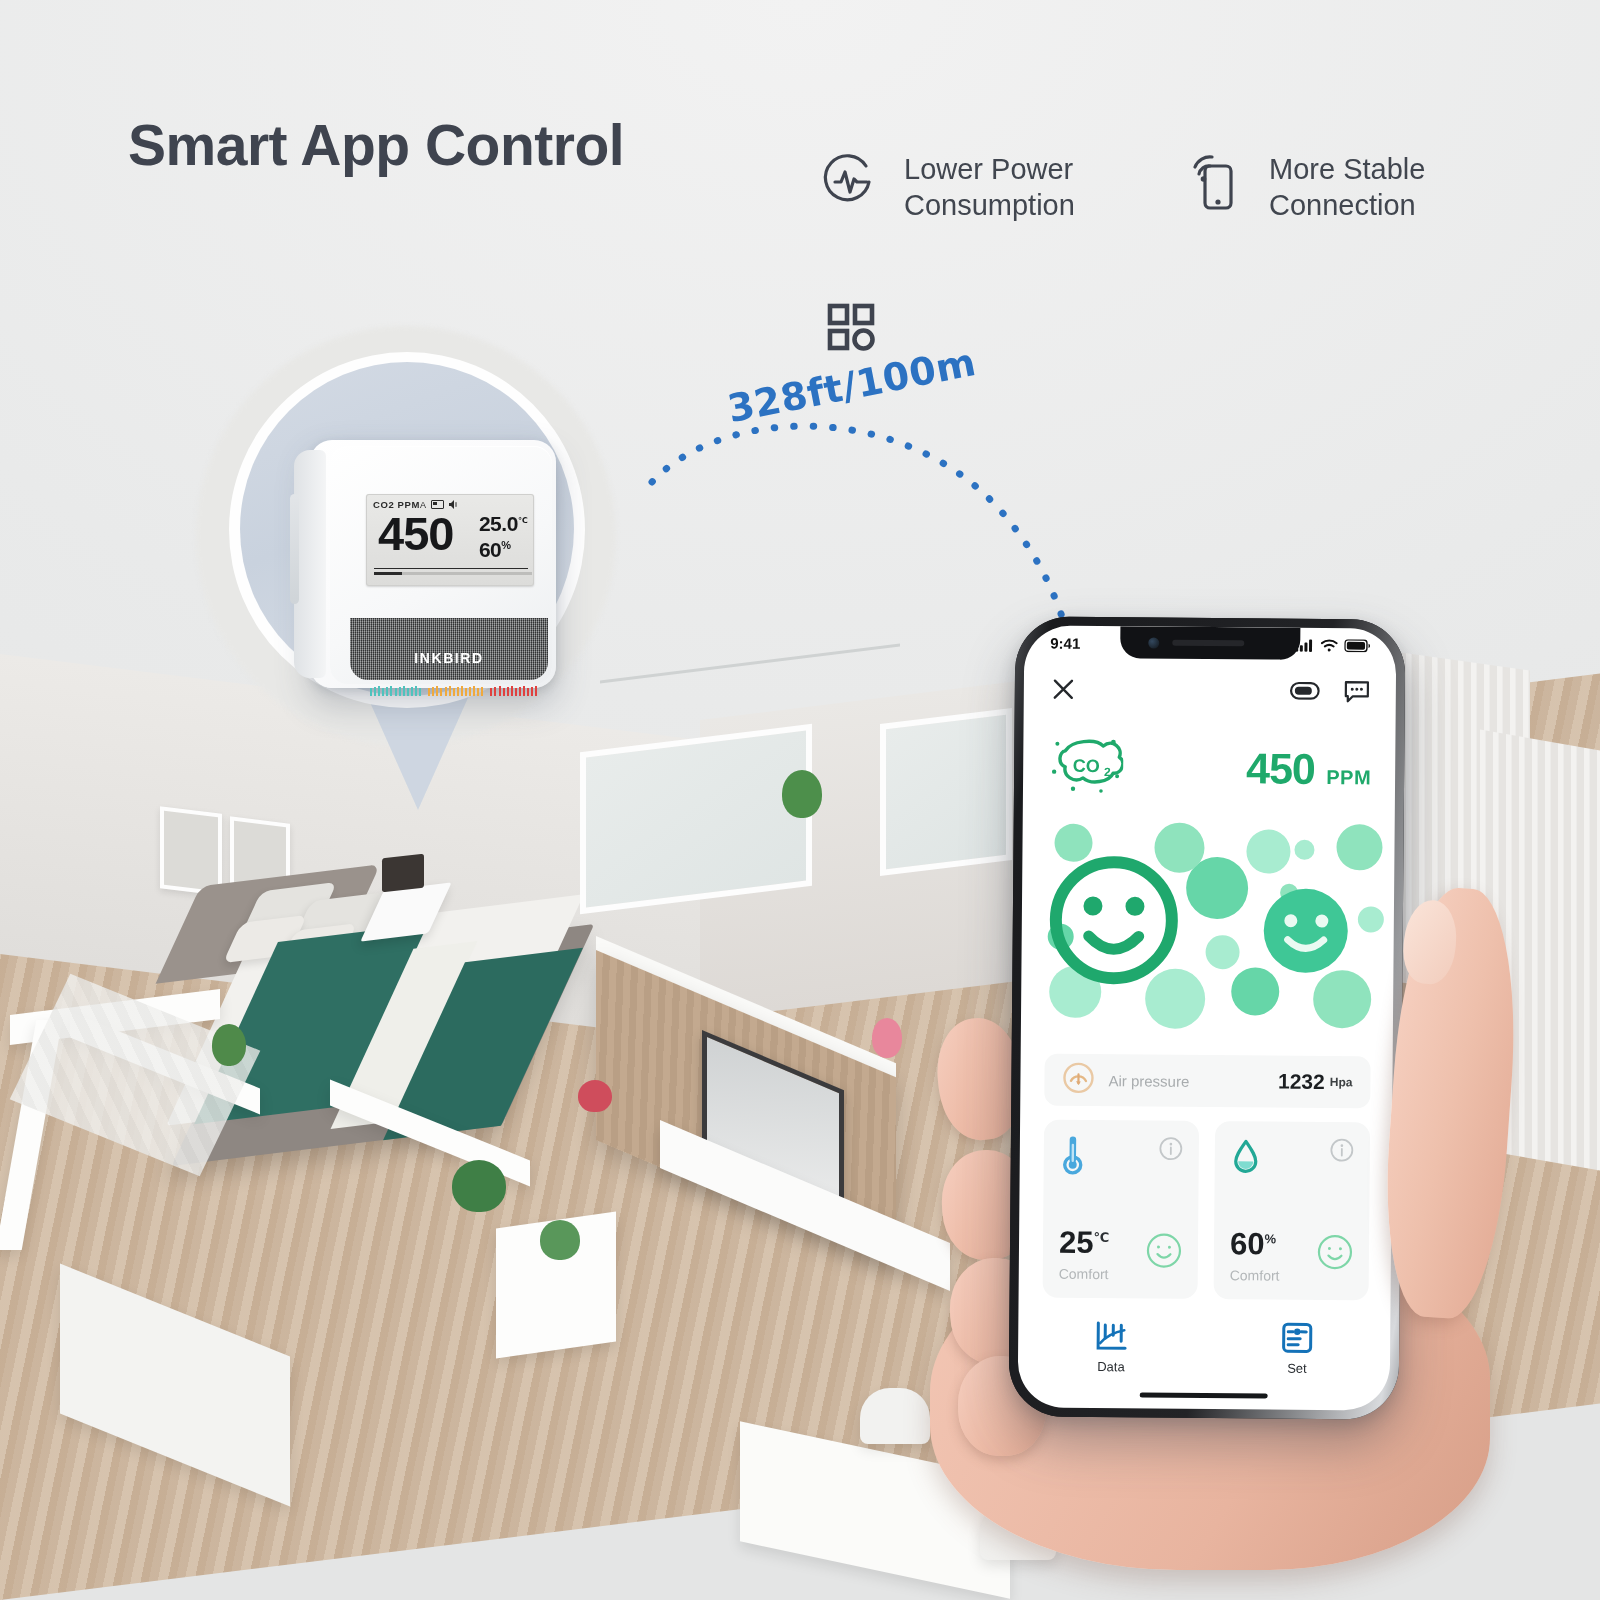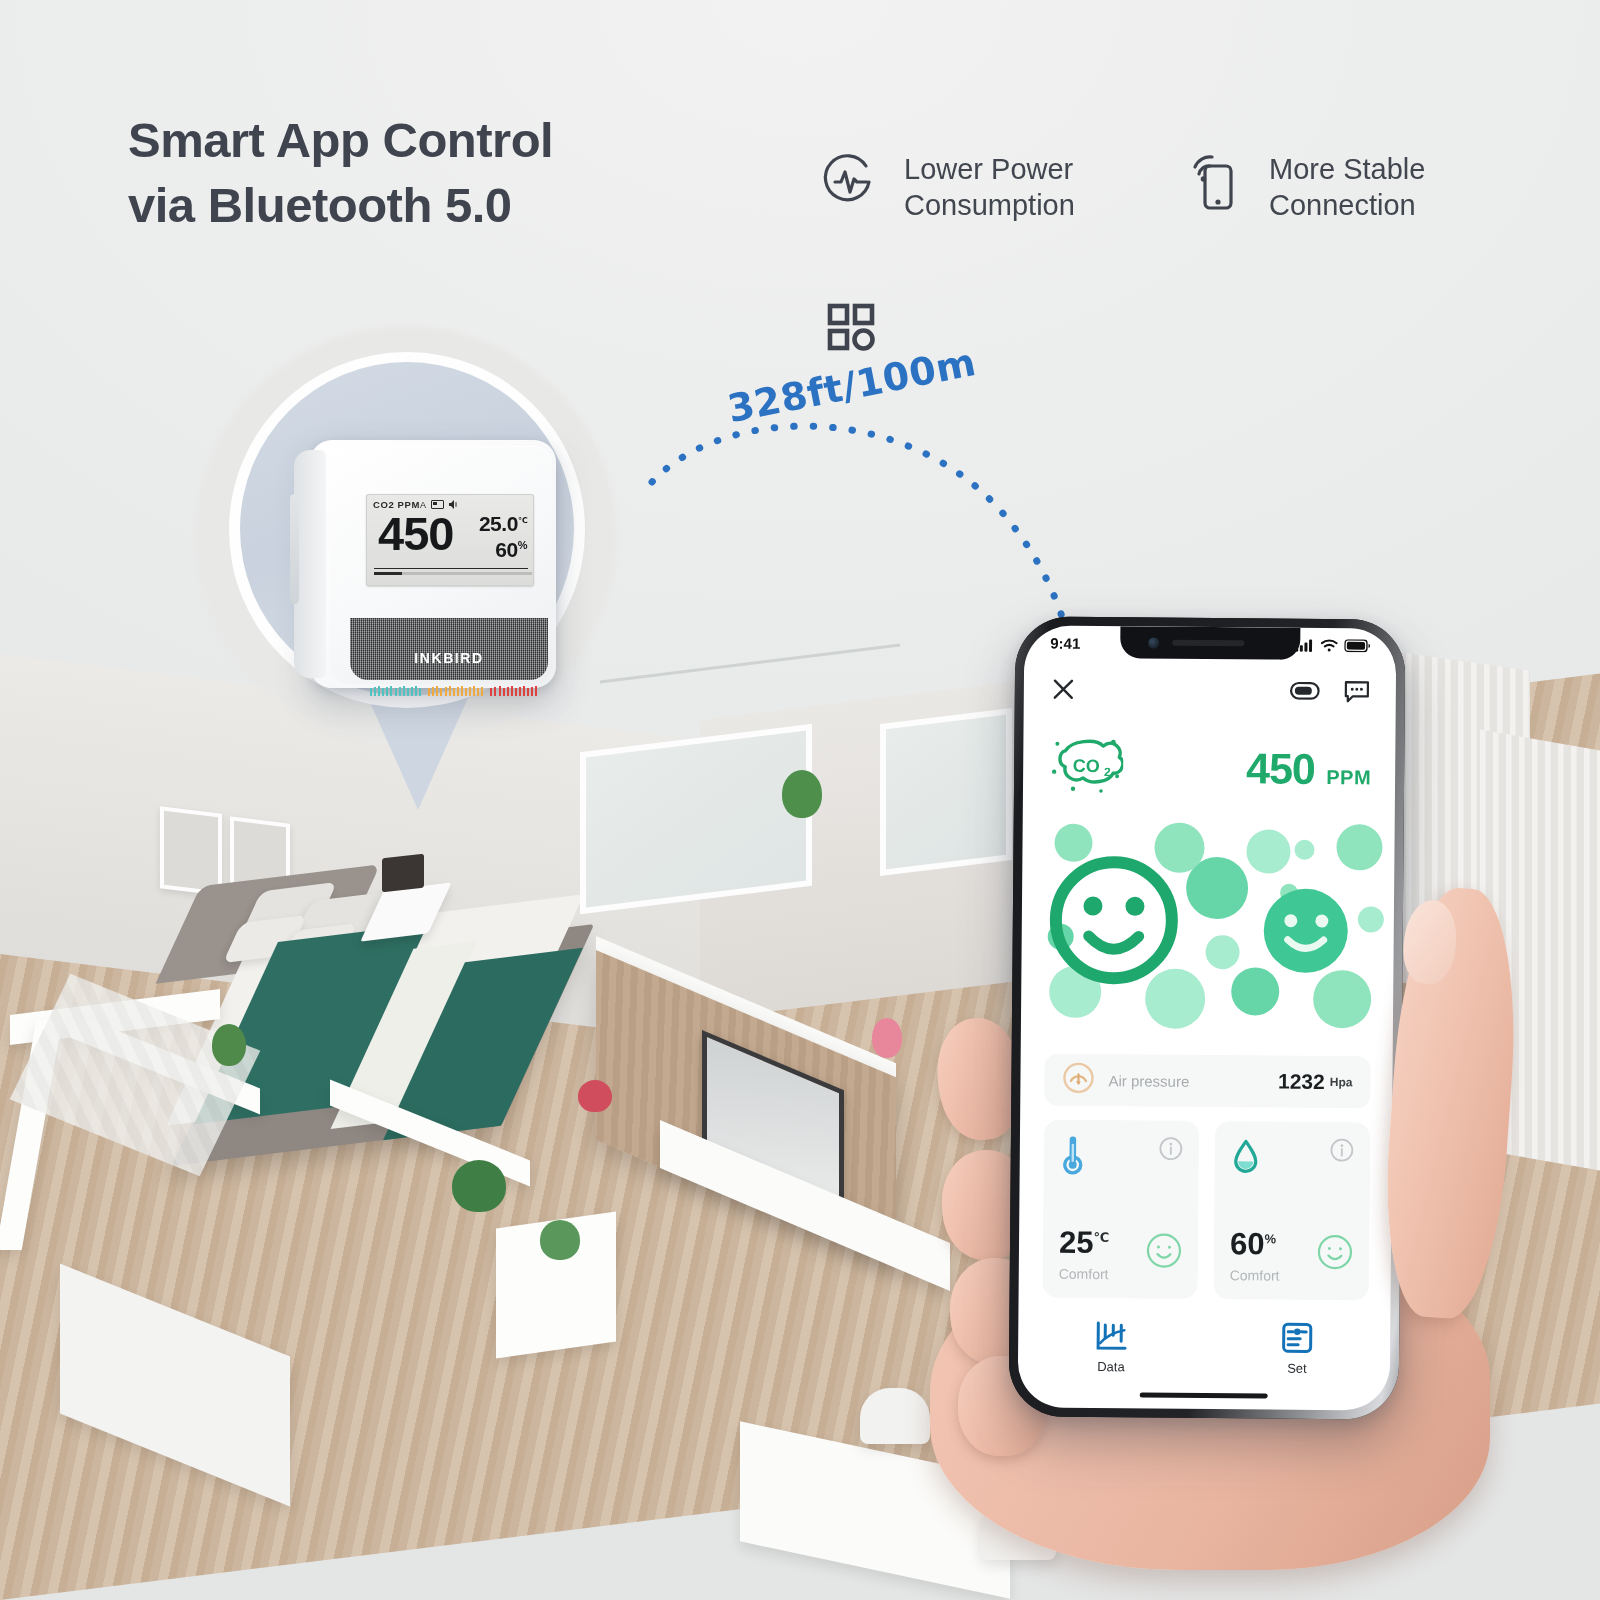--- a/index.html
+++ b/index.html
@@ -11,21 +11,21 @@
     position:relative;
   }
   .stage{position:absolute;inset:0;width:1600px;height:1600px;overflow:hidden;
     background:
       radial-gradient(120% 80% at 50% 0%, #f2f2f2 0%, #e9eaea 55%, #e4e5e5 100%);
   }
 
   
   .headline{
     position:absolute;left:128px;top:108px;width:720px;
-    font-size:49px;line-height:1.32;font-weight:bold;color:#3f444f;
+    font-size:57px;line-height:1.32;font-weight:bold;color:#3f444f;
     letter-spacing:-0.5px;
   }
   .headline .l2{display:block;}
 
   
   .features{position:absolute;left:820px;top:150px;width:700px;
     display:grid;grid-template-columns:365px 335px;grid-template-rows:146px auto;}
   .feat{display:flex;align-items:flex-start;gap:22px;}
   .feat .ic{flex:0 0 auto;width:62px;height:62px;display:flex;align-items:center;justify-content:center;color:#3f444f;}
   .feat .ic svg{display:block;}
@@ -58,21 +58,21 @@
   .lcd{position:absolute;left:36px;top:48px;width:168px;height:92px;border-radius:3px;
     background:linear-gradient(180deg,#e9e9e7 0%,#dcdcda 100%);
     box-shadow:inset 0 0 0 1px #cfcfcd, 0 1px 2px rgba(0,0,0,.15);
     overflow:hidden;}
   .lcd-top{position:absolute;left:7px;top:5px;right:6px;display:flex;align-items:center;}
   .lcd-label{font-size:9.5px;color:#2a2a2a;letter-spacing:.6px;font-weight:600;}
   .lcd-ind{display:flex;gap:5px;align-items:center;font-size:9px;color:#2a2a2a;}
   .ind-box{width:11px;height:7px;border:1.2px solid #2a2a2a;border-radius:1px;position:relative;}
   .ind-box::after{content:"";position:absolute;left:1px;top:1px;width:4px;height:3px;background:#2a2a2a;}
   .lcd-co2{position:absolute;left:12px;top:16px;font-size:47px;line-height:1;font-weight:bold;color:#17181a;letter-spacing:-1px;}
-  .lcd-right{position:absolute;right:7px;top:19px;text-align:right;}
+  .lcd-right{position:absolute;right:7px;top:19px;text-align:left;}
   .lcd-t{font-size:21px;font-weight:bold;color:#17181a;line-height:1;letter-spacing:-.5px;}
   .lcd-t sup{font-size:8px;font-weight:600;vertical-align:super;}
   .lcd-h{font-size:21px;font-weight:bold;color:#17181a;line-height:1;margin-top:5px;letter-spacing:-.5px;}
   .lcd-h sup{font-size:11px;font-weight:600;}
   .lcd-rule{position:absolute;left:8px;right:6px;bottom:17px;height:1.4px;background:#2a2a2a;}
   .lcd-prog{position:absolute;left:8px;bottom:11px;width:158px;height:3px;background:#bdbdbb;}
   .lcd-prog i{position:absolute;left:0;top:0;height:100%;width:18%;background:#2a2a2a;}
   .bars{position:absolute;left:38px;bottom:-12px;width:166px;height:13px;display:flex;gap:0;align-items:flex-end;}
   .bseg{display:flex;gap:2.1px;align-items:flex-end;}
   .bseg i{display:block;width:2px;height:11px;}
@@ -198,21 +198,20 @@
   .nail{position:absolute;border-radius:50% 50% 44% 44%;
     background:linear-gradient(120deg,#fae4d9,#f2cdbd);}
 </style>
 </head>
 <body>
 
 <div class="stage">
 
   <div class="headline">
     <span>Smart App Control</span>
-    <span class="l2">via Bluetooth 5.0</span>
   </div>
 
   <div class="features">
 
 
     <div class="feat">
       <span class="ic">
         <svg width="58" height="58" viewBox="0 0 58 58" fill="none" stroke="currentColor" stroke-width="3.2" stroke-linecap="round" stroke-linejoin="round">
           <path d="M44 14 A22 22 0 1 0 47 30"></path>
           <path d="M13 30 h6 l4 -10 l5 20 l4 -13 l3 3 h10"></path>

